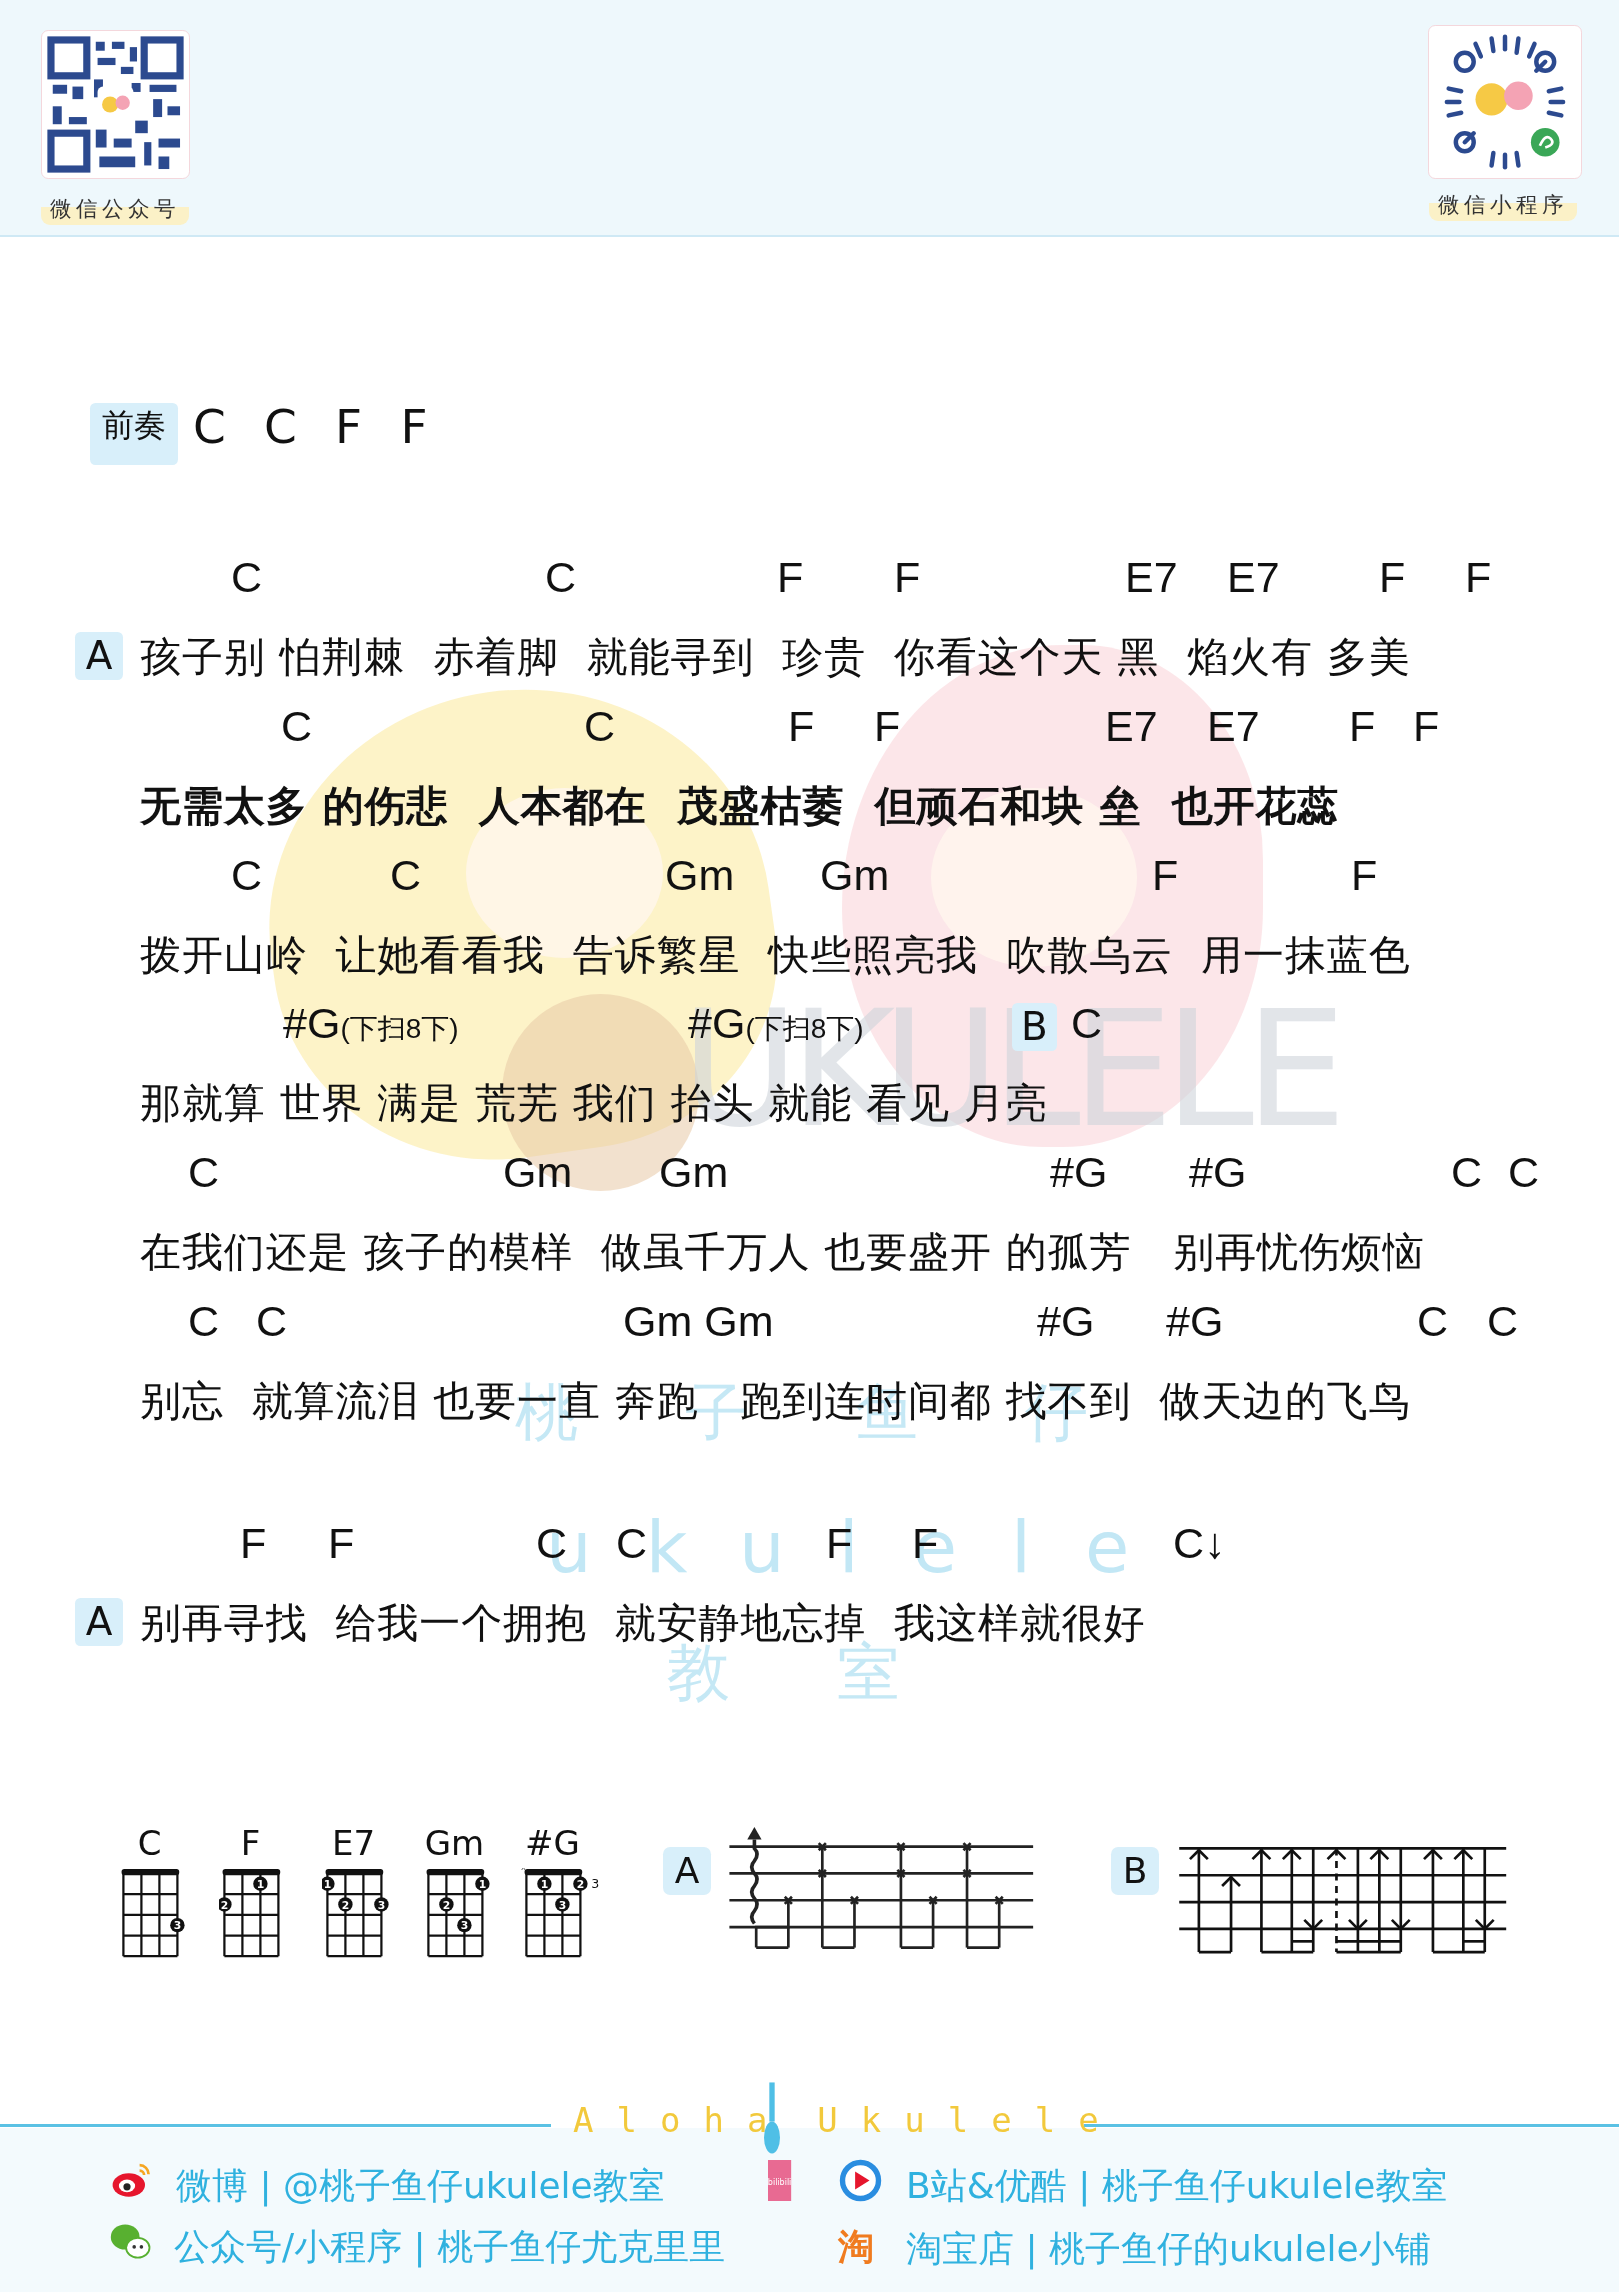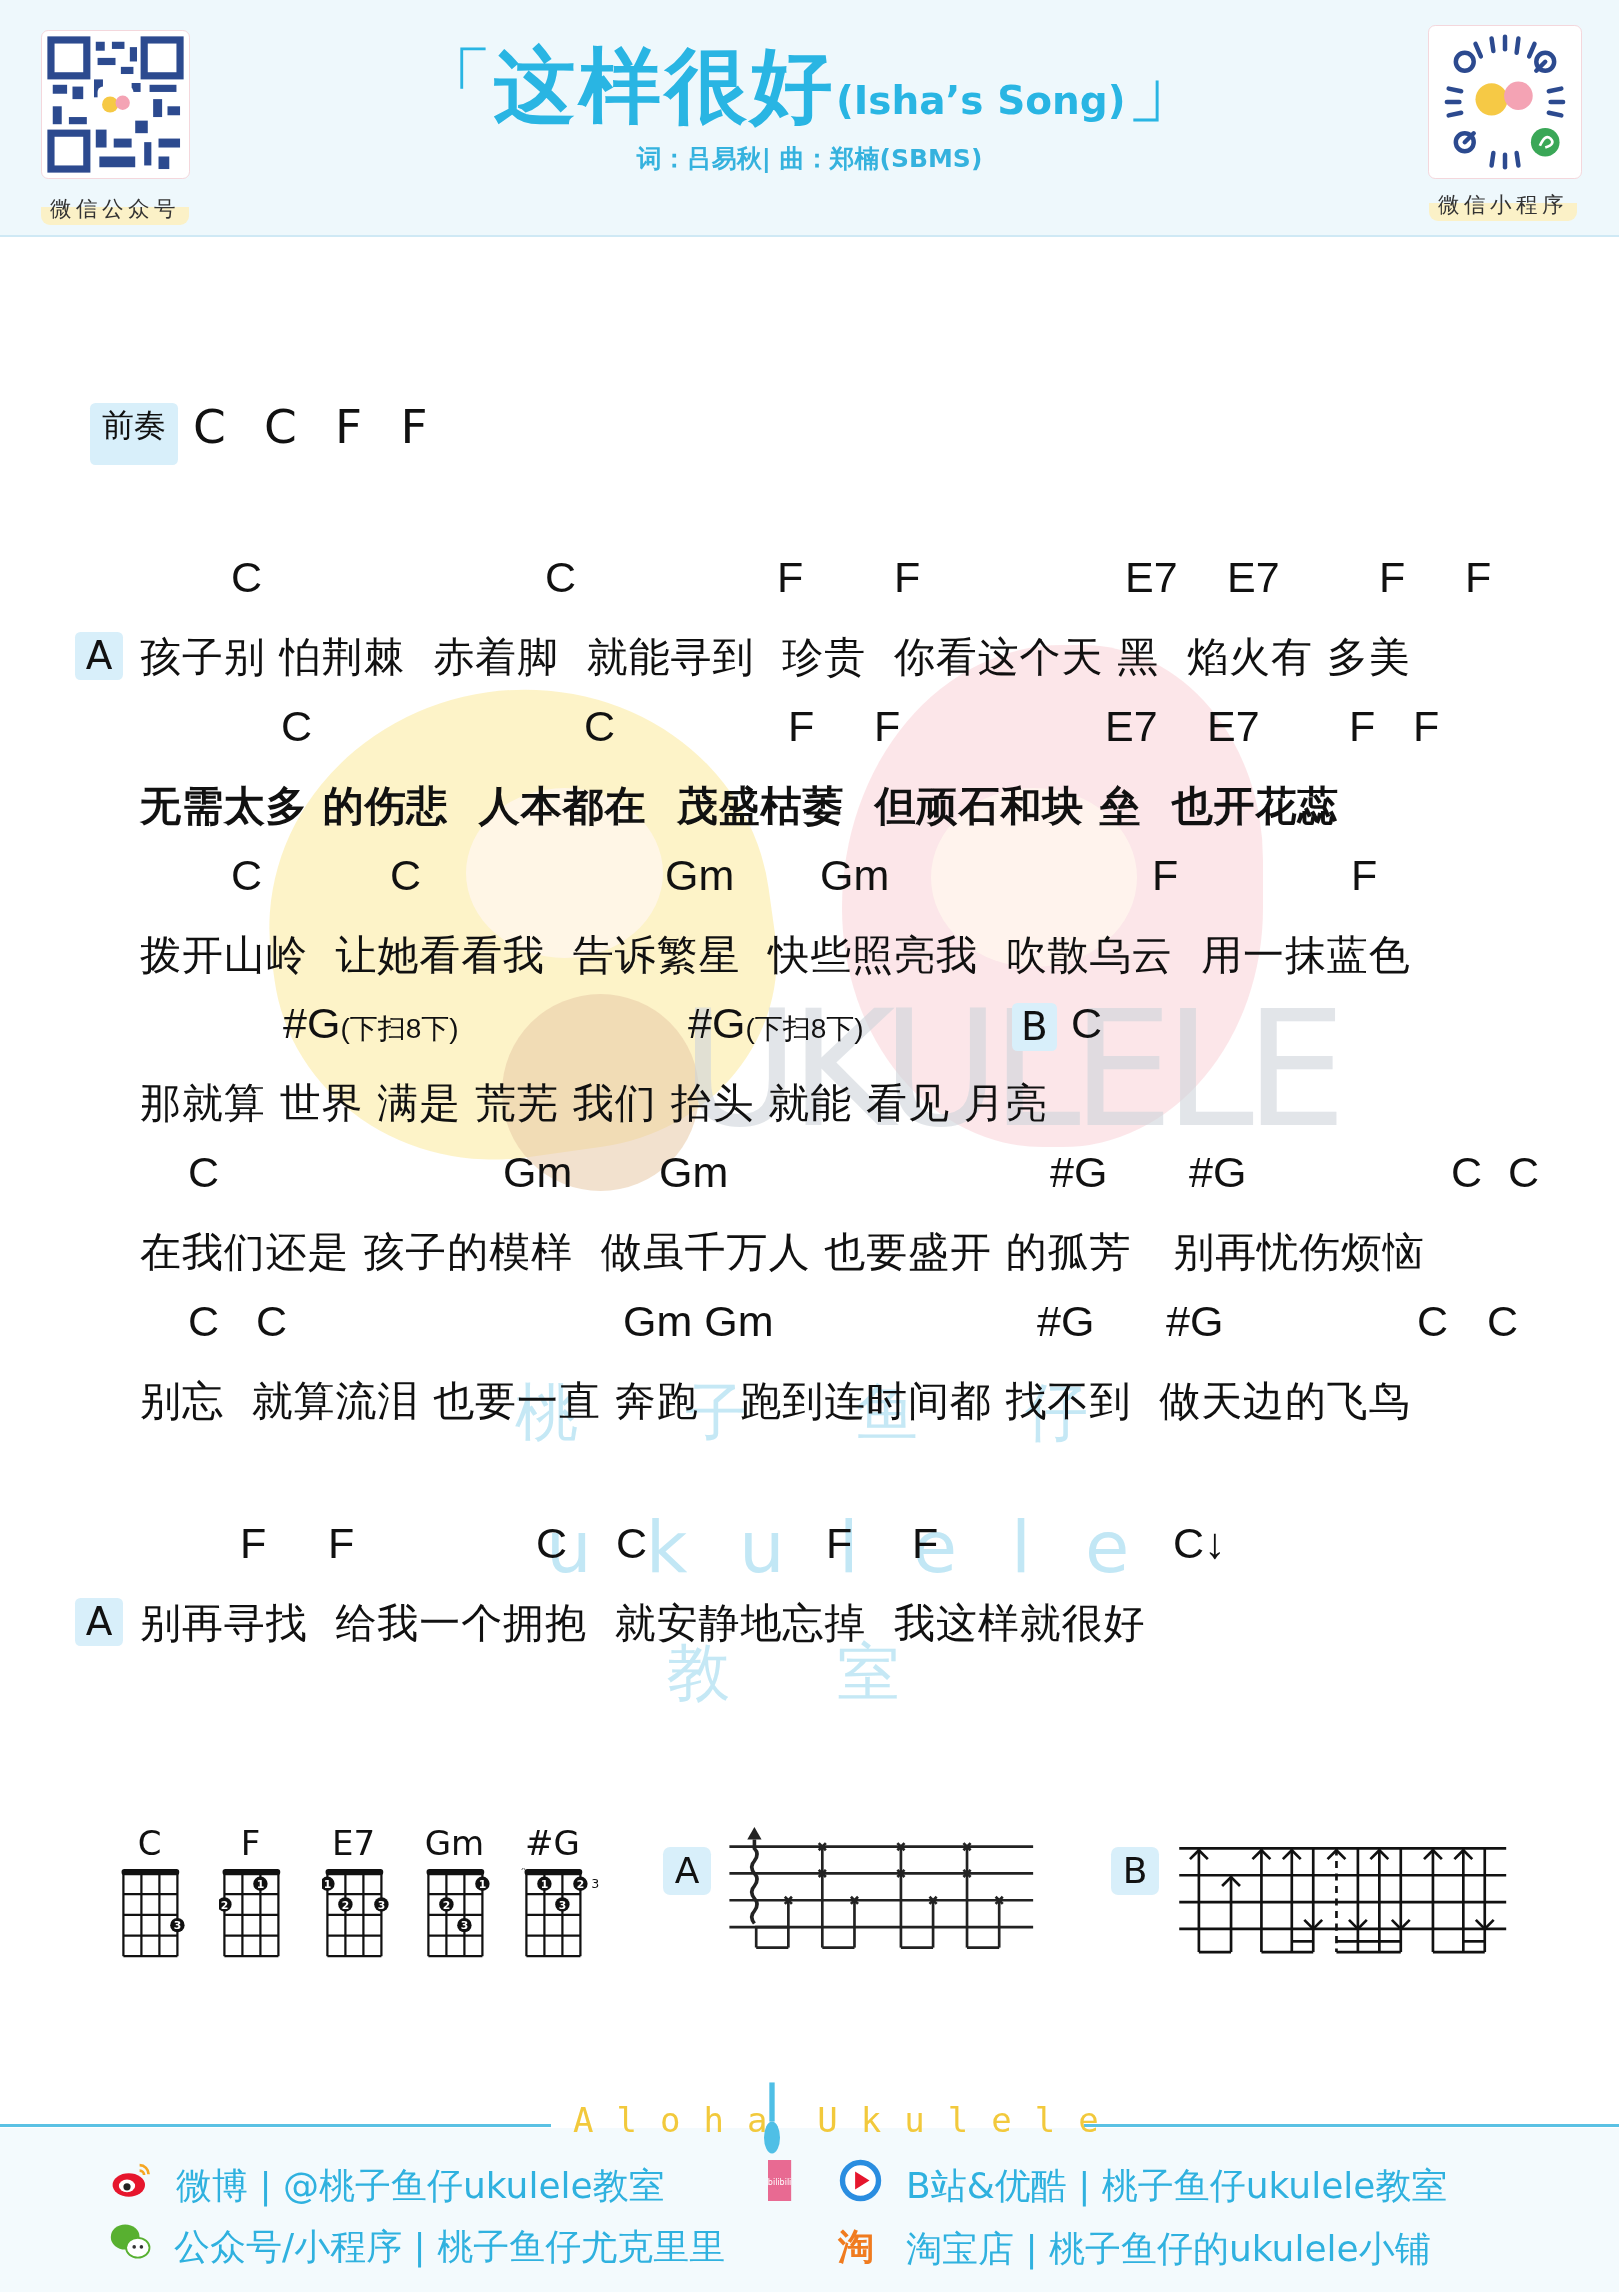--- a/index.html
+++ b/index.html
@@ -85,24 +85,20 @@
           <rect x="58" y="54" width="10" height="20"></rect>
           <rect x="100" y="58" width="10" height="10"></rect>
       </g>
       <rect x="62" y="62" width="40" height="40" fill="#fff" rx="6"></rect>
       <circle cx="76" cy="82" r="9" fill="#f6c945"></circle>
         <circle cx="90" cy="80" r="8" fill="#f4a3b4"></circle>
     </svg>
   </div>
   <div class="qr-label qr-left-label">微信公众号</div>
 
-  <div class="title">
-    <span class="br">「</span><span class="cn">这样很好</span><span class="en">(Isha’s Song)</span><span class="br">」</span>
-  </div>
-  <div class="subline sub1">词：吕易秋| 曲：郑楠(SBMS)</div>
 
   <div class="qr qr-right">
     <svg width="152" height="152" viewBox="0 0 170 170">
       <g stroke="#2c4a8f" stroke-width="5" stroke-linecap="round">
         <line x1="85" y1="12" x2="85" y2="26"></line>
           <line x1="100" y1="14" x2="98" y2="30"></line>
           <line x1="70" y1="14" x2="72" y2="28"></line>
         <line x1="118" y1="20" x2="112" y2="34"></line>
           <line x1="52" y1="20" x2="58" y2="34"></line>
           <line x1="150" y1="85" x2="136" y2="85"></line>

